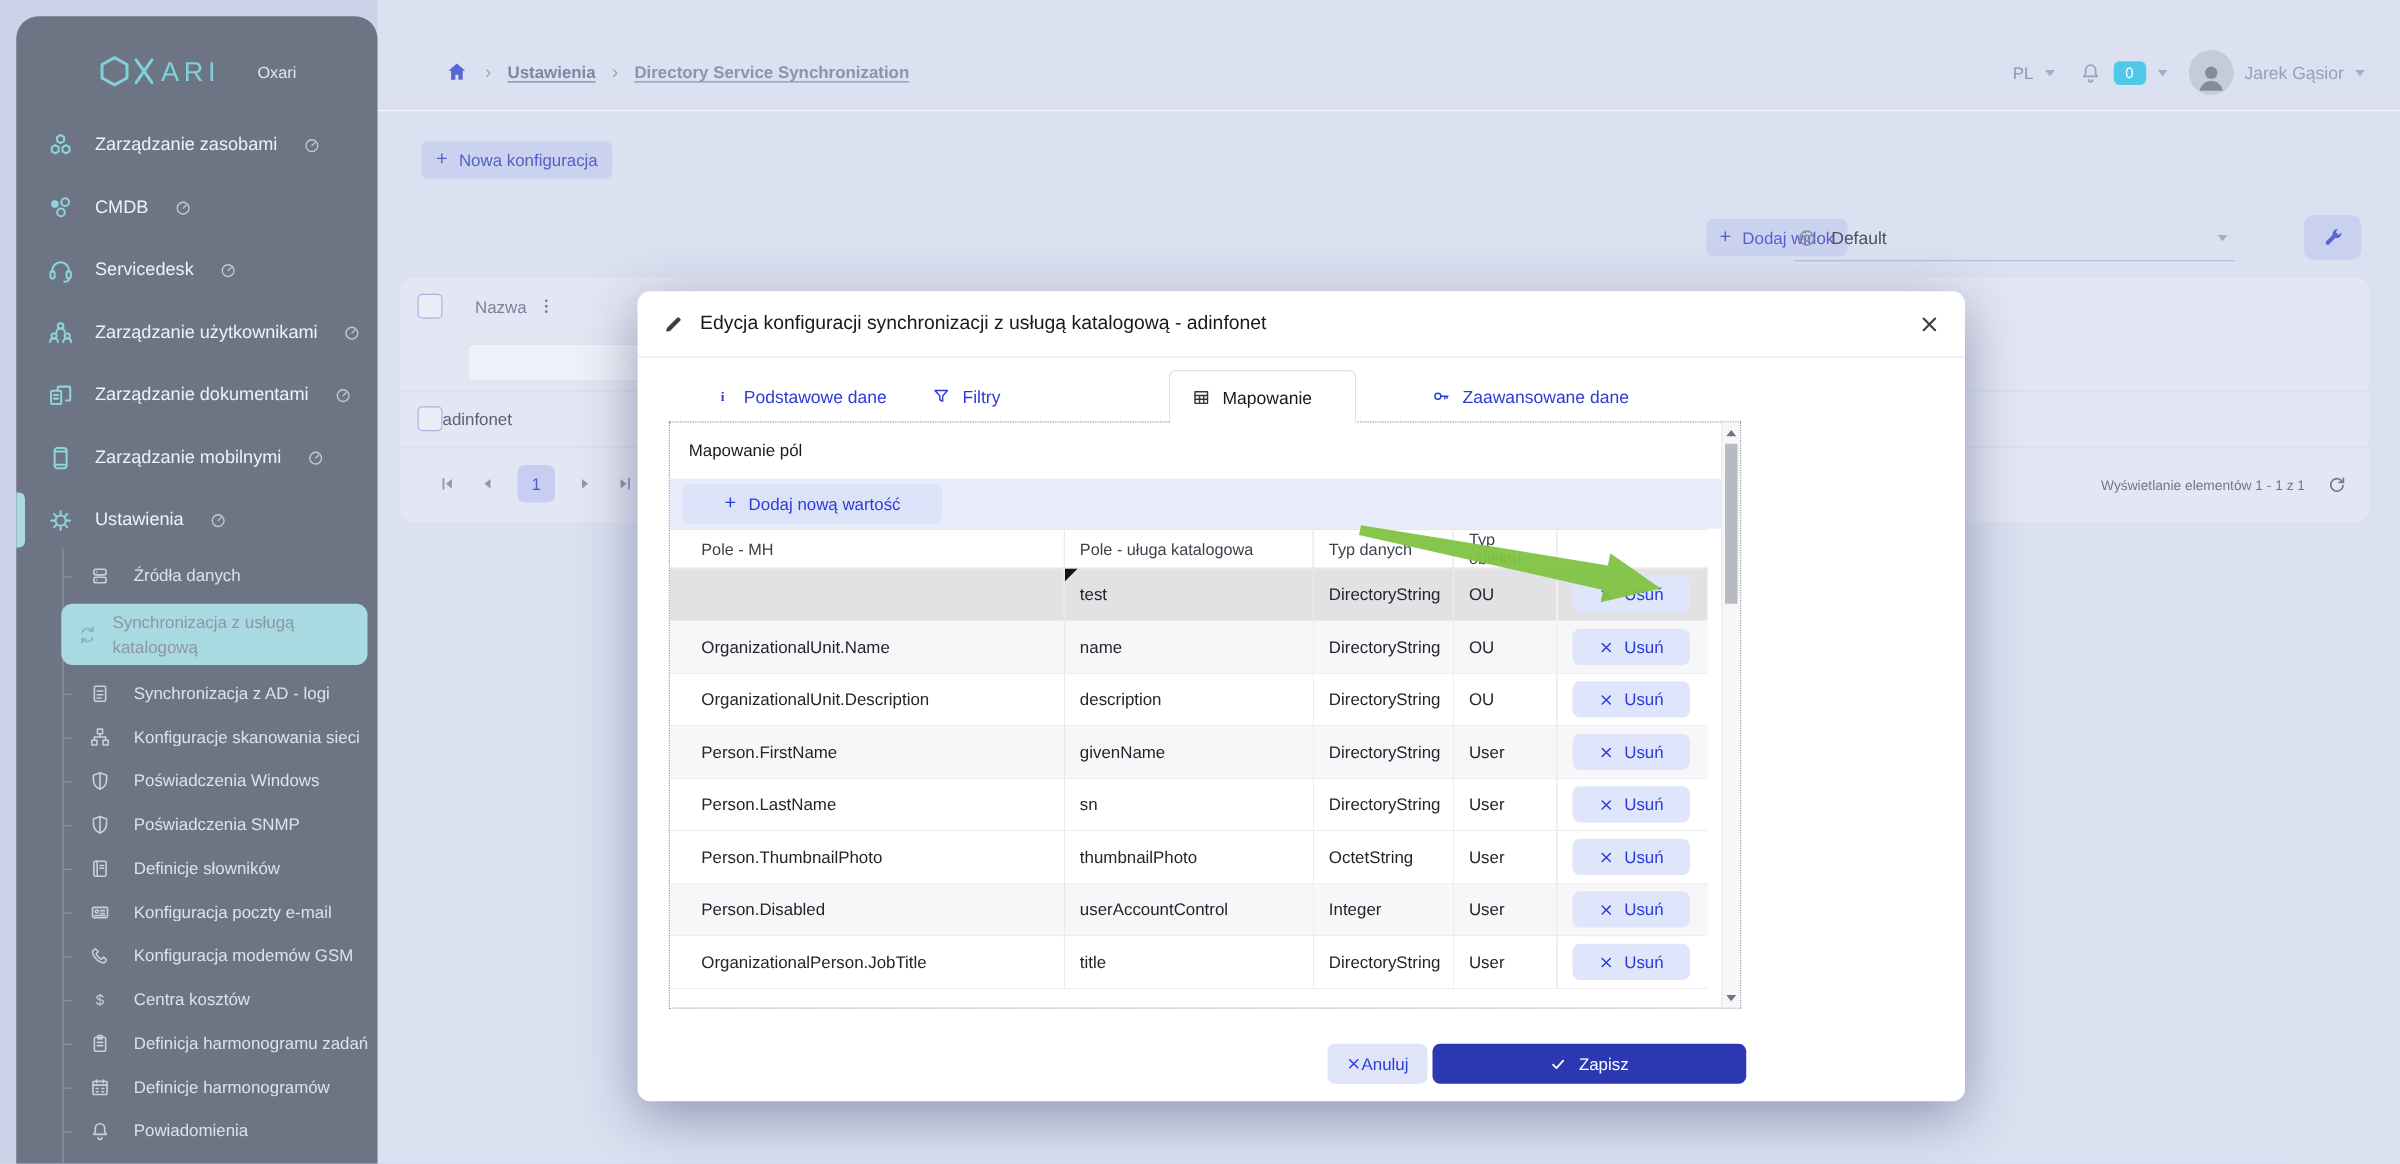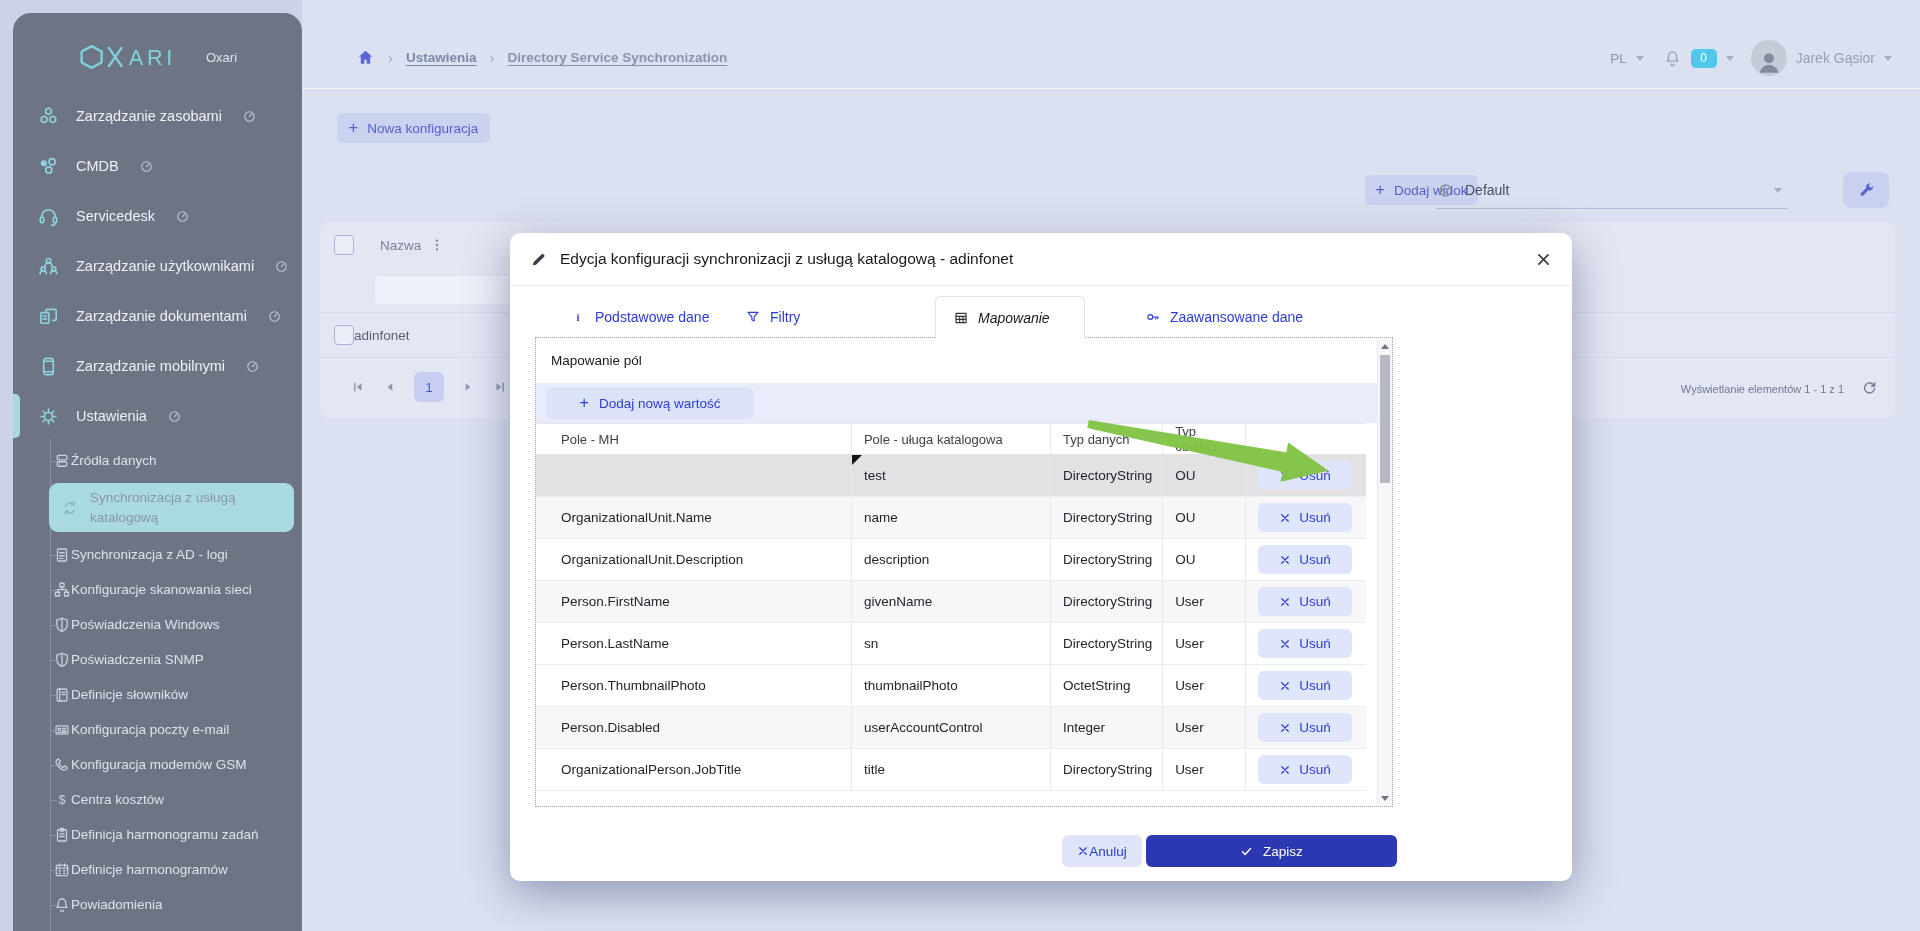--- a/index.html
+++ b/index.html
@@ -18,21 +18,21 @@
   .logo-suffix{color:#dfe5ee;font-size:13px;}
   .nav{margin-top:14px;}
   .nv{height:50px;display:flex;align-items:center;padding-left:24px;gap:16px;color:#eef1f6;
       font-size:14.5px;position:relative;cursor:pointer;}
   .nv .ic{width:23px;height:23px;color:#8ed4dc;flex:none;}
   .nv .gauge{width:15px;height:15px;color:#ccd3dd;opacity:.9;margin-left:4px;}
   .nv.active::before{content:'';position:absolute;left:0;top:3px;width:7px;height:44px;
       background:#a9dae2;border-radius:0 5px 5px 0;}
   .subnav{position:relative;margin-top:2px;}
   .subnav .tree{position:absolute;left:37px;top:-4px;bottom:24px;width:1px;background:#8b93a3;}
-  .sv{height:35px;display:flex;align-items:center;gap:0;padding-left:40px;color:#dde2ea;
+  .sv{height:35px;display:flex;align-items:center;gap:18px;padding-left:58px;color:#dde2ea;
       font-size:13.5px;position:relative;cursor:pointer;}
   .sv::before{content:'';position:absolute;left:37px;top:50%;width:7px;height:1px;background:#8b93a3;}
   .sv .ic{width:18px;height:18px;color:#c9d0dc;flex:none;}
   .sv .lbl{white-space:nowrap;overflow:hidden;}
   .sv.active{height:auto;min-height:34px;background:#a9dae2;border-radius:9px;margin:5px 8px 5px 36px;
       padding:5px 10px 5px 12px;color:#8c96a5;gap:11px;}
   .sv.active::before{display:none;}
   .sv.active .ic{color:#7fb6c2;}
   .sv.active .lbl{white-space:normal;line-height:1.45;}
 
@@ -99,21 +99,21 @@
   .m-head{height:52px;border-bottom:1px solid #ebebf0;display:flex;align-items:center;padding:0 20px;gap:13px;}
   .m-head .icx{width:17px;height:17px;color:#3a3d44;}
   .m-title{font-size:15.5px;color:#17191d;font-weight:500;}
   .m-close{margin-left:auto;width:15px;height:15px;color:#9599a3;cursor:pointer;}
   .tab{position:absolute;top:63px;height:42px;display:flex;align-items:center;gap:9px;font-size:14px;
       color:#2b3cd6;cursor:pointer;}
   .tab .icx{width:16px;height:16px;}
   .t0{left:60px;}.t1{left:235px;}.t3{left:635px;}
   .tab.active{left:425px;width:150px;height:43px;box-sizing:border-box;background:#fff;
       border:1px solid #e2e2e9;border-bottom:none;border-radius:6px 6px 0 0;padding:0 17px;
-      color:#17191d;z-index:3;font-style:italic;}
+      color:#17191d;z-index:3;}
   .tab.active .icx{color:#33363d;}
   .m-body{position:absolute;left:25px;top:104px;width:858px;height:470px;border:1px dotted #9aa0ab;
       background:#fff;overflow:hidden;box-sizing:border-box;z-index:2;}
   .m-sect{height:45px;display:flex;align-items:center;padding:0 15px;font-size:13.5px;color:#17191d;}
   .m-band{height:40px;background:#e9edfb;display:flex;align-items:center;padding:0 10px;}
   .btn-addrow{width:208px;height:32px;border-radius:6px;background:#dce3f9;color:#2b3cd6;display:flex;
       align-items:center;justify-content:center;gap:10px;font-size:13.5px;cursor:pointer;}
   .m-table{width:830px;border-collapse:collapse;table-layout:fixed;font-size:13.5px;}
   .m-table th{height:30px;font-weight:400;color:#3e424b;font-size:13px;text-align:left;
       border-top:1px solid #e6e6ea;border-bottom:1px solid #e2e2e7;padding:0 12px;}

